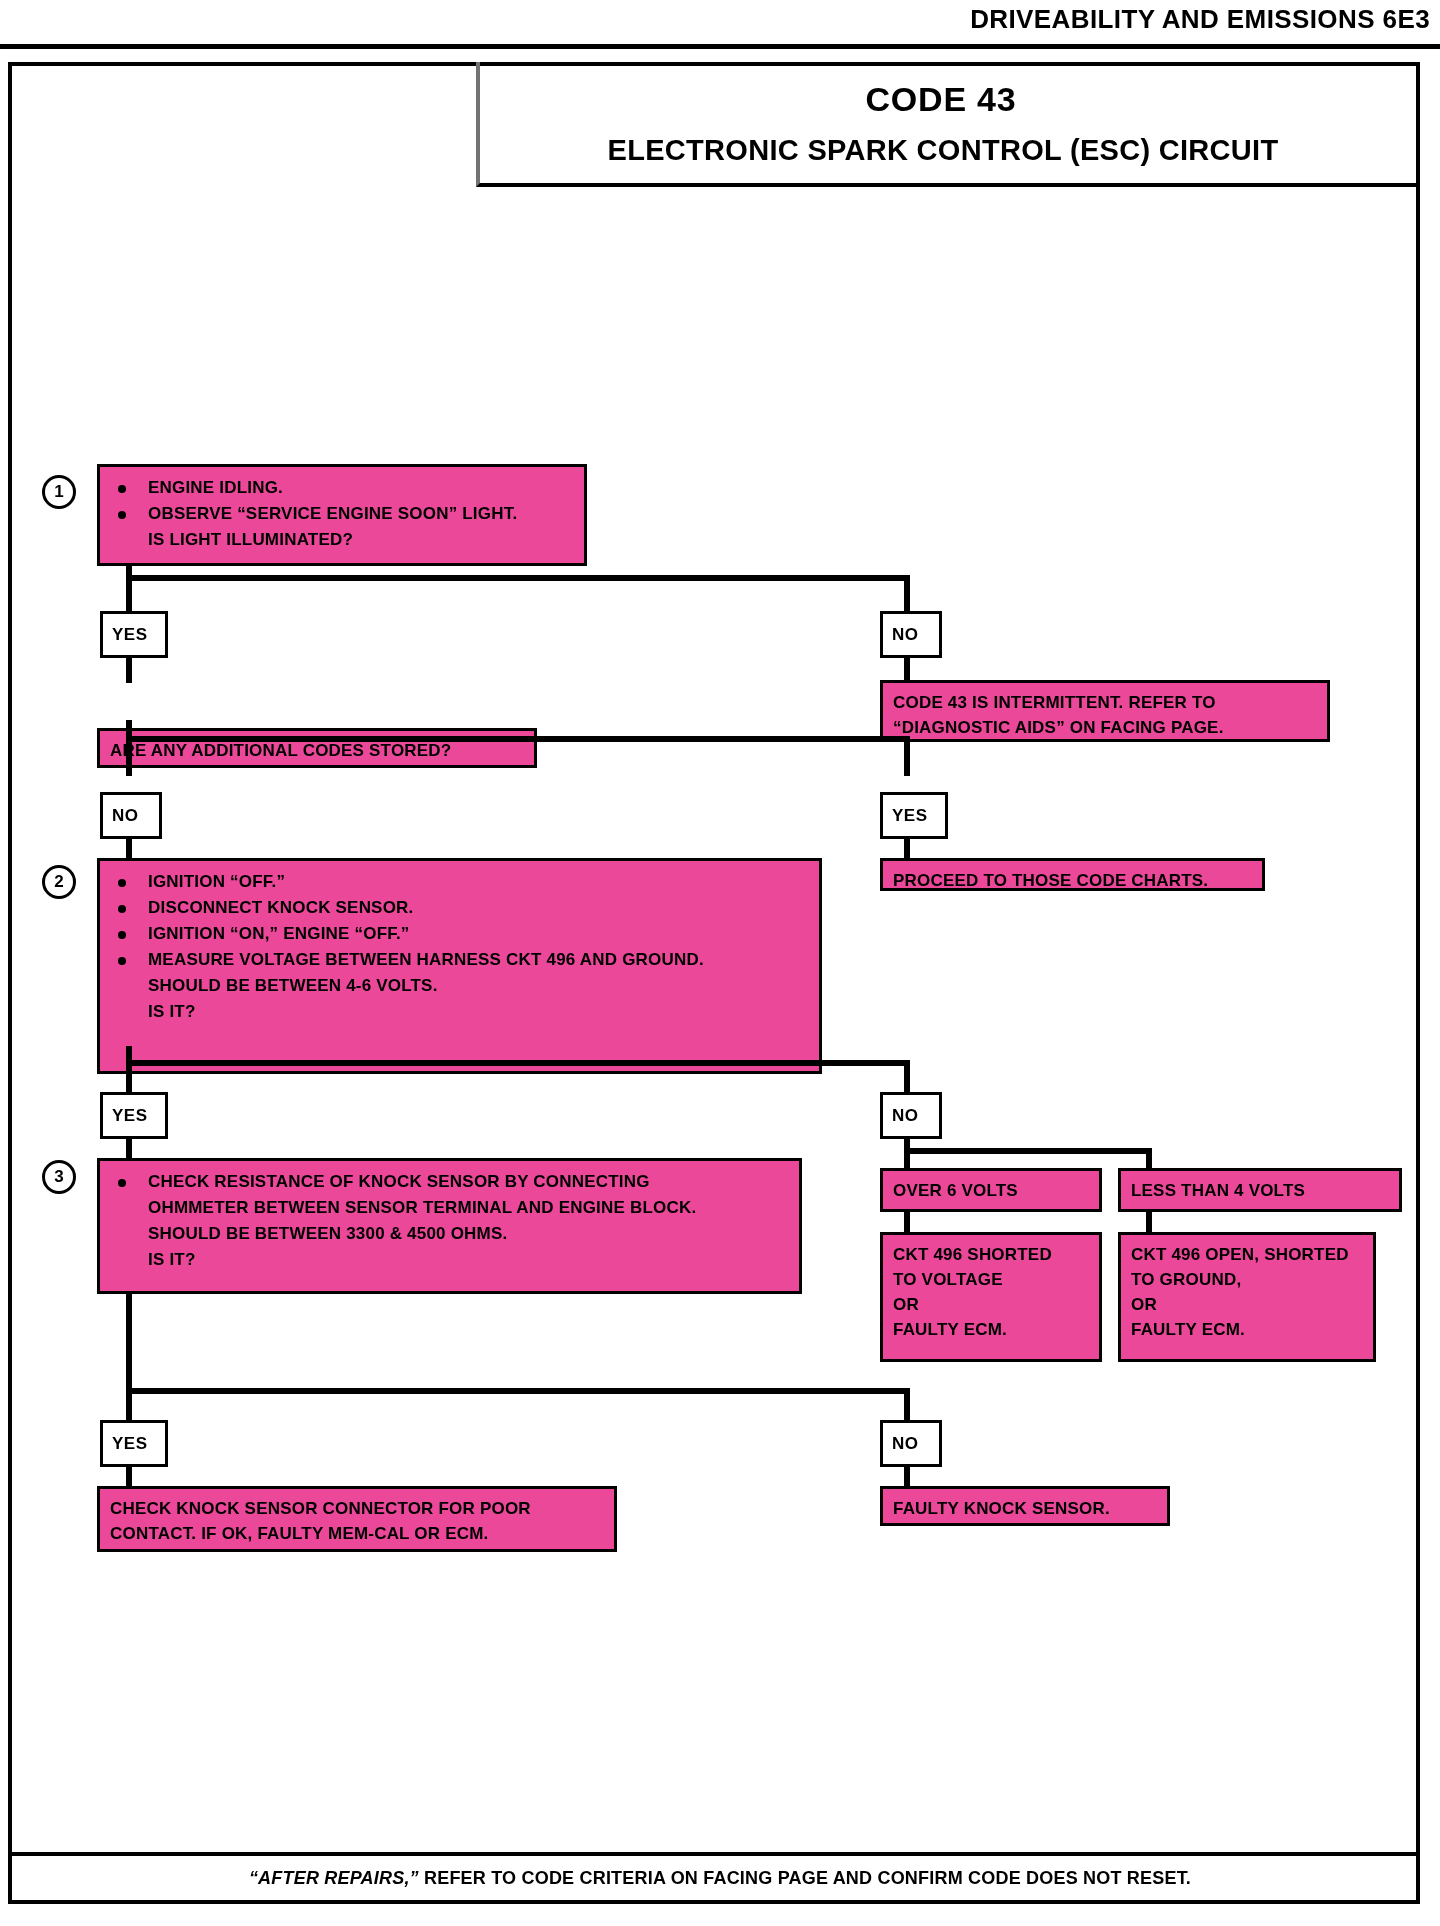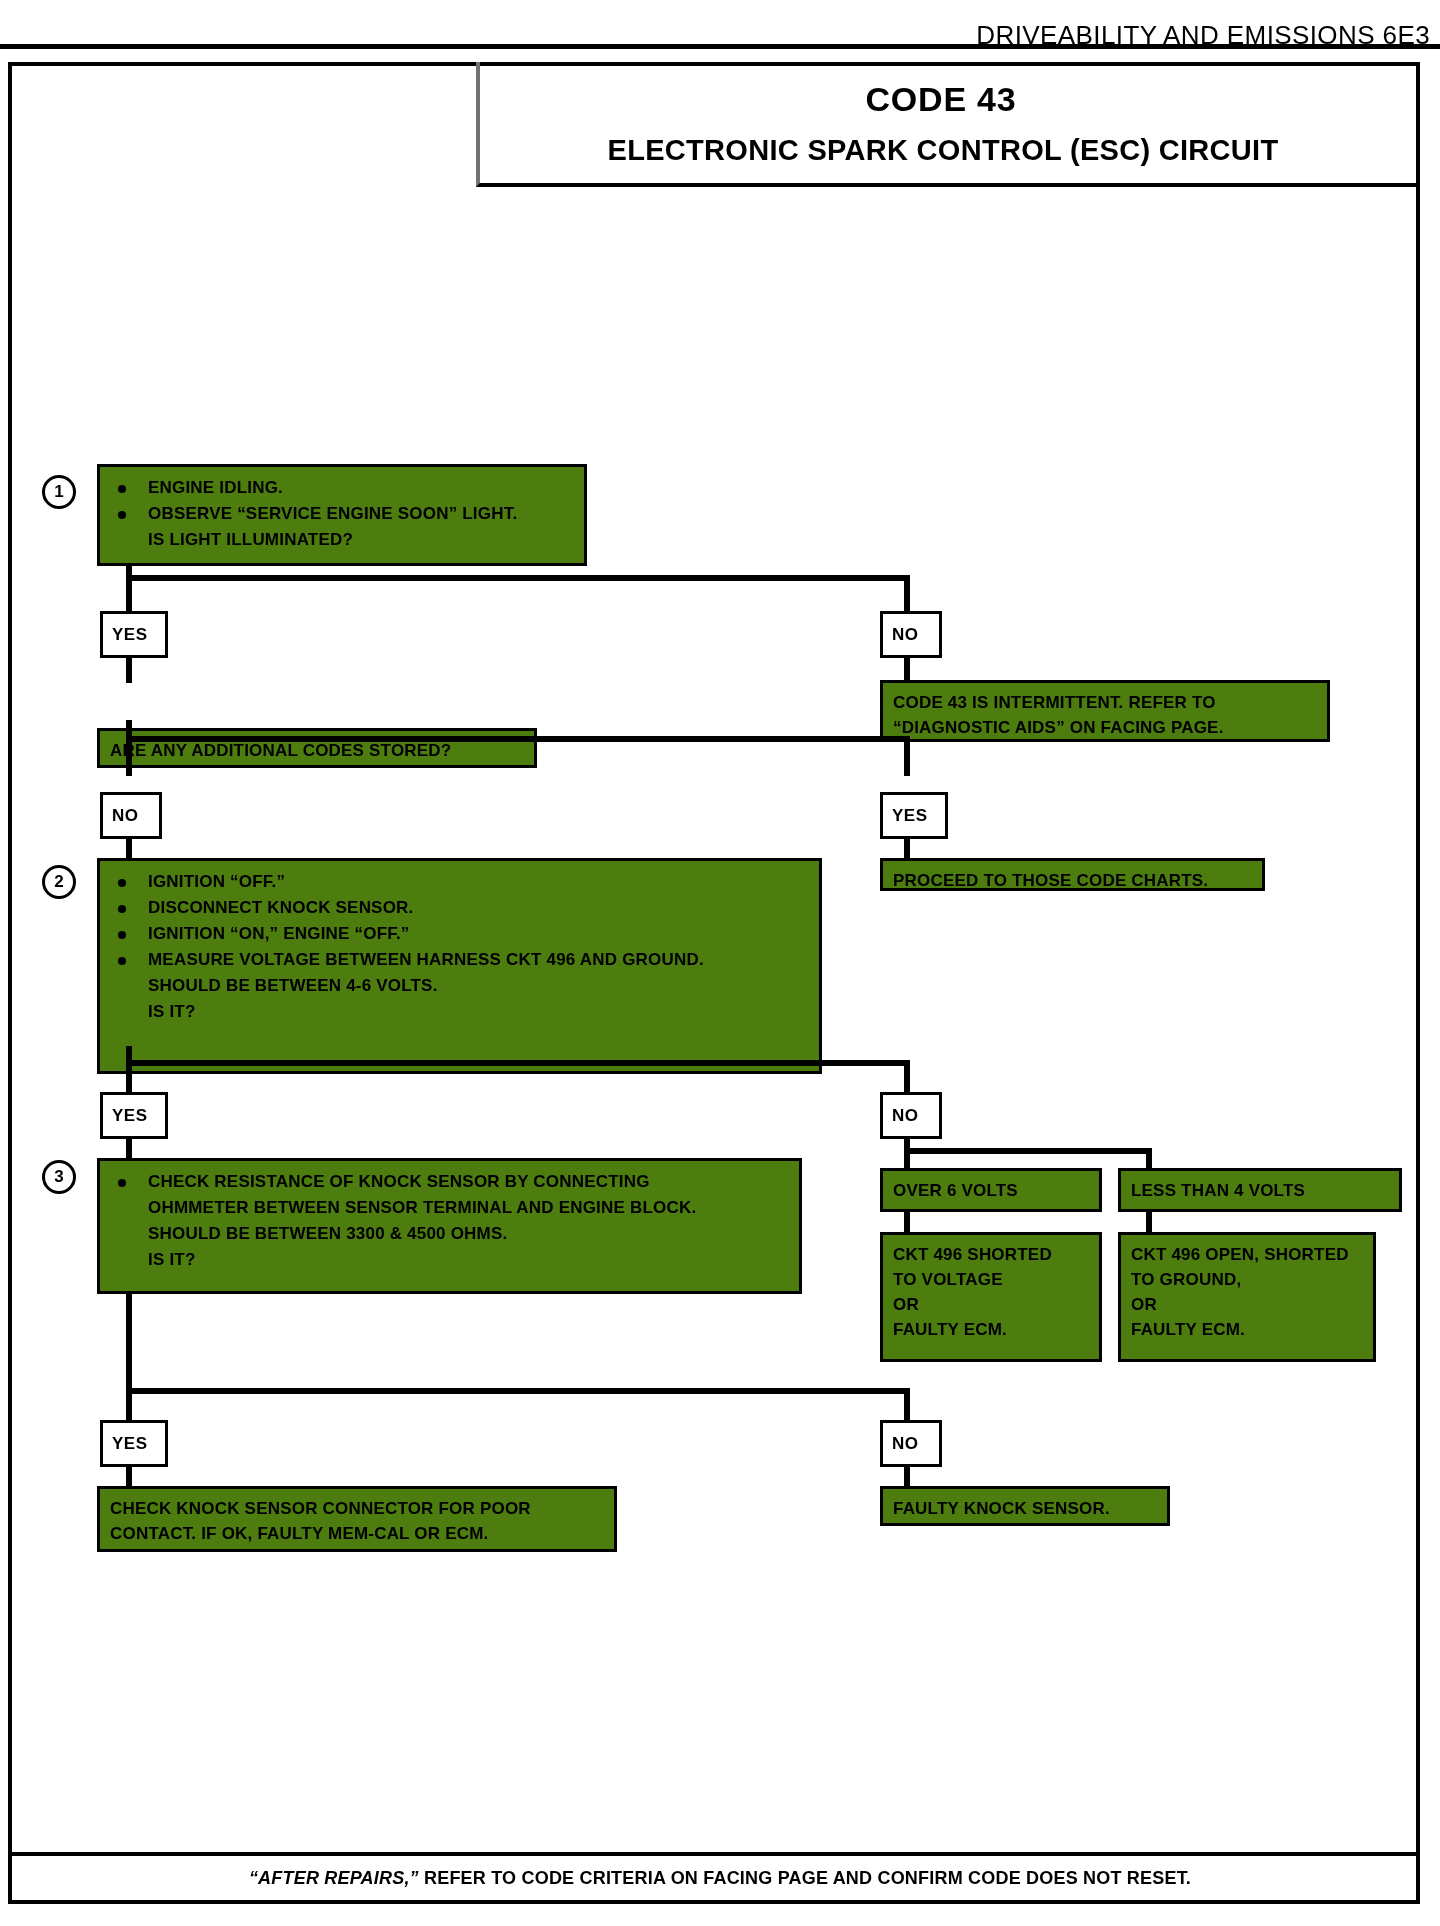--- a/index.html
+++ b/index.html
@@ -20,23 +20,23 @@
   #page-header {
     position: absolute;
     left: 0;
     top: 0;
     width: 1440px;
     height: 50px;
   }
   #header-title {
     position: absolute;
     right: 10px;
-    top: 20px;
+    top: 4px;
     font-size: 26px;
-    font-weight: normal;
+    font-weight: bold;
     letter-spacing: 0.4px;
     white-space: nowrap;
   }
   #header-rule {
     position: absolute;
     left: 0;
     top: 44px;
     width: 1440px;
     height: 5px;
     background: #000;
@@ -81,21 +81,21 @@
     top: 72px;
     font-size: 29px;
     font-weight: bold;
     letter-spacing: 0.3px;
   }
 
   
   .box {
     position: absolute;
     border: 3px solid #000;
-    background: #4d7c0f;
+    background: #ec4899;
     box-sizing: border-box;
   }
   .box-text {
     position: absolute;
     left: 10px;
     top: 7px;
     right: 6px;
     font-size: 17px;
     font-weight: bold;
     line-height: 25px;

